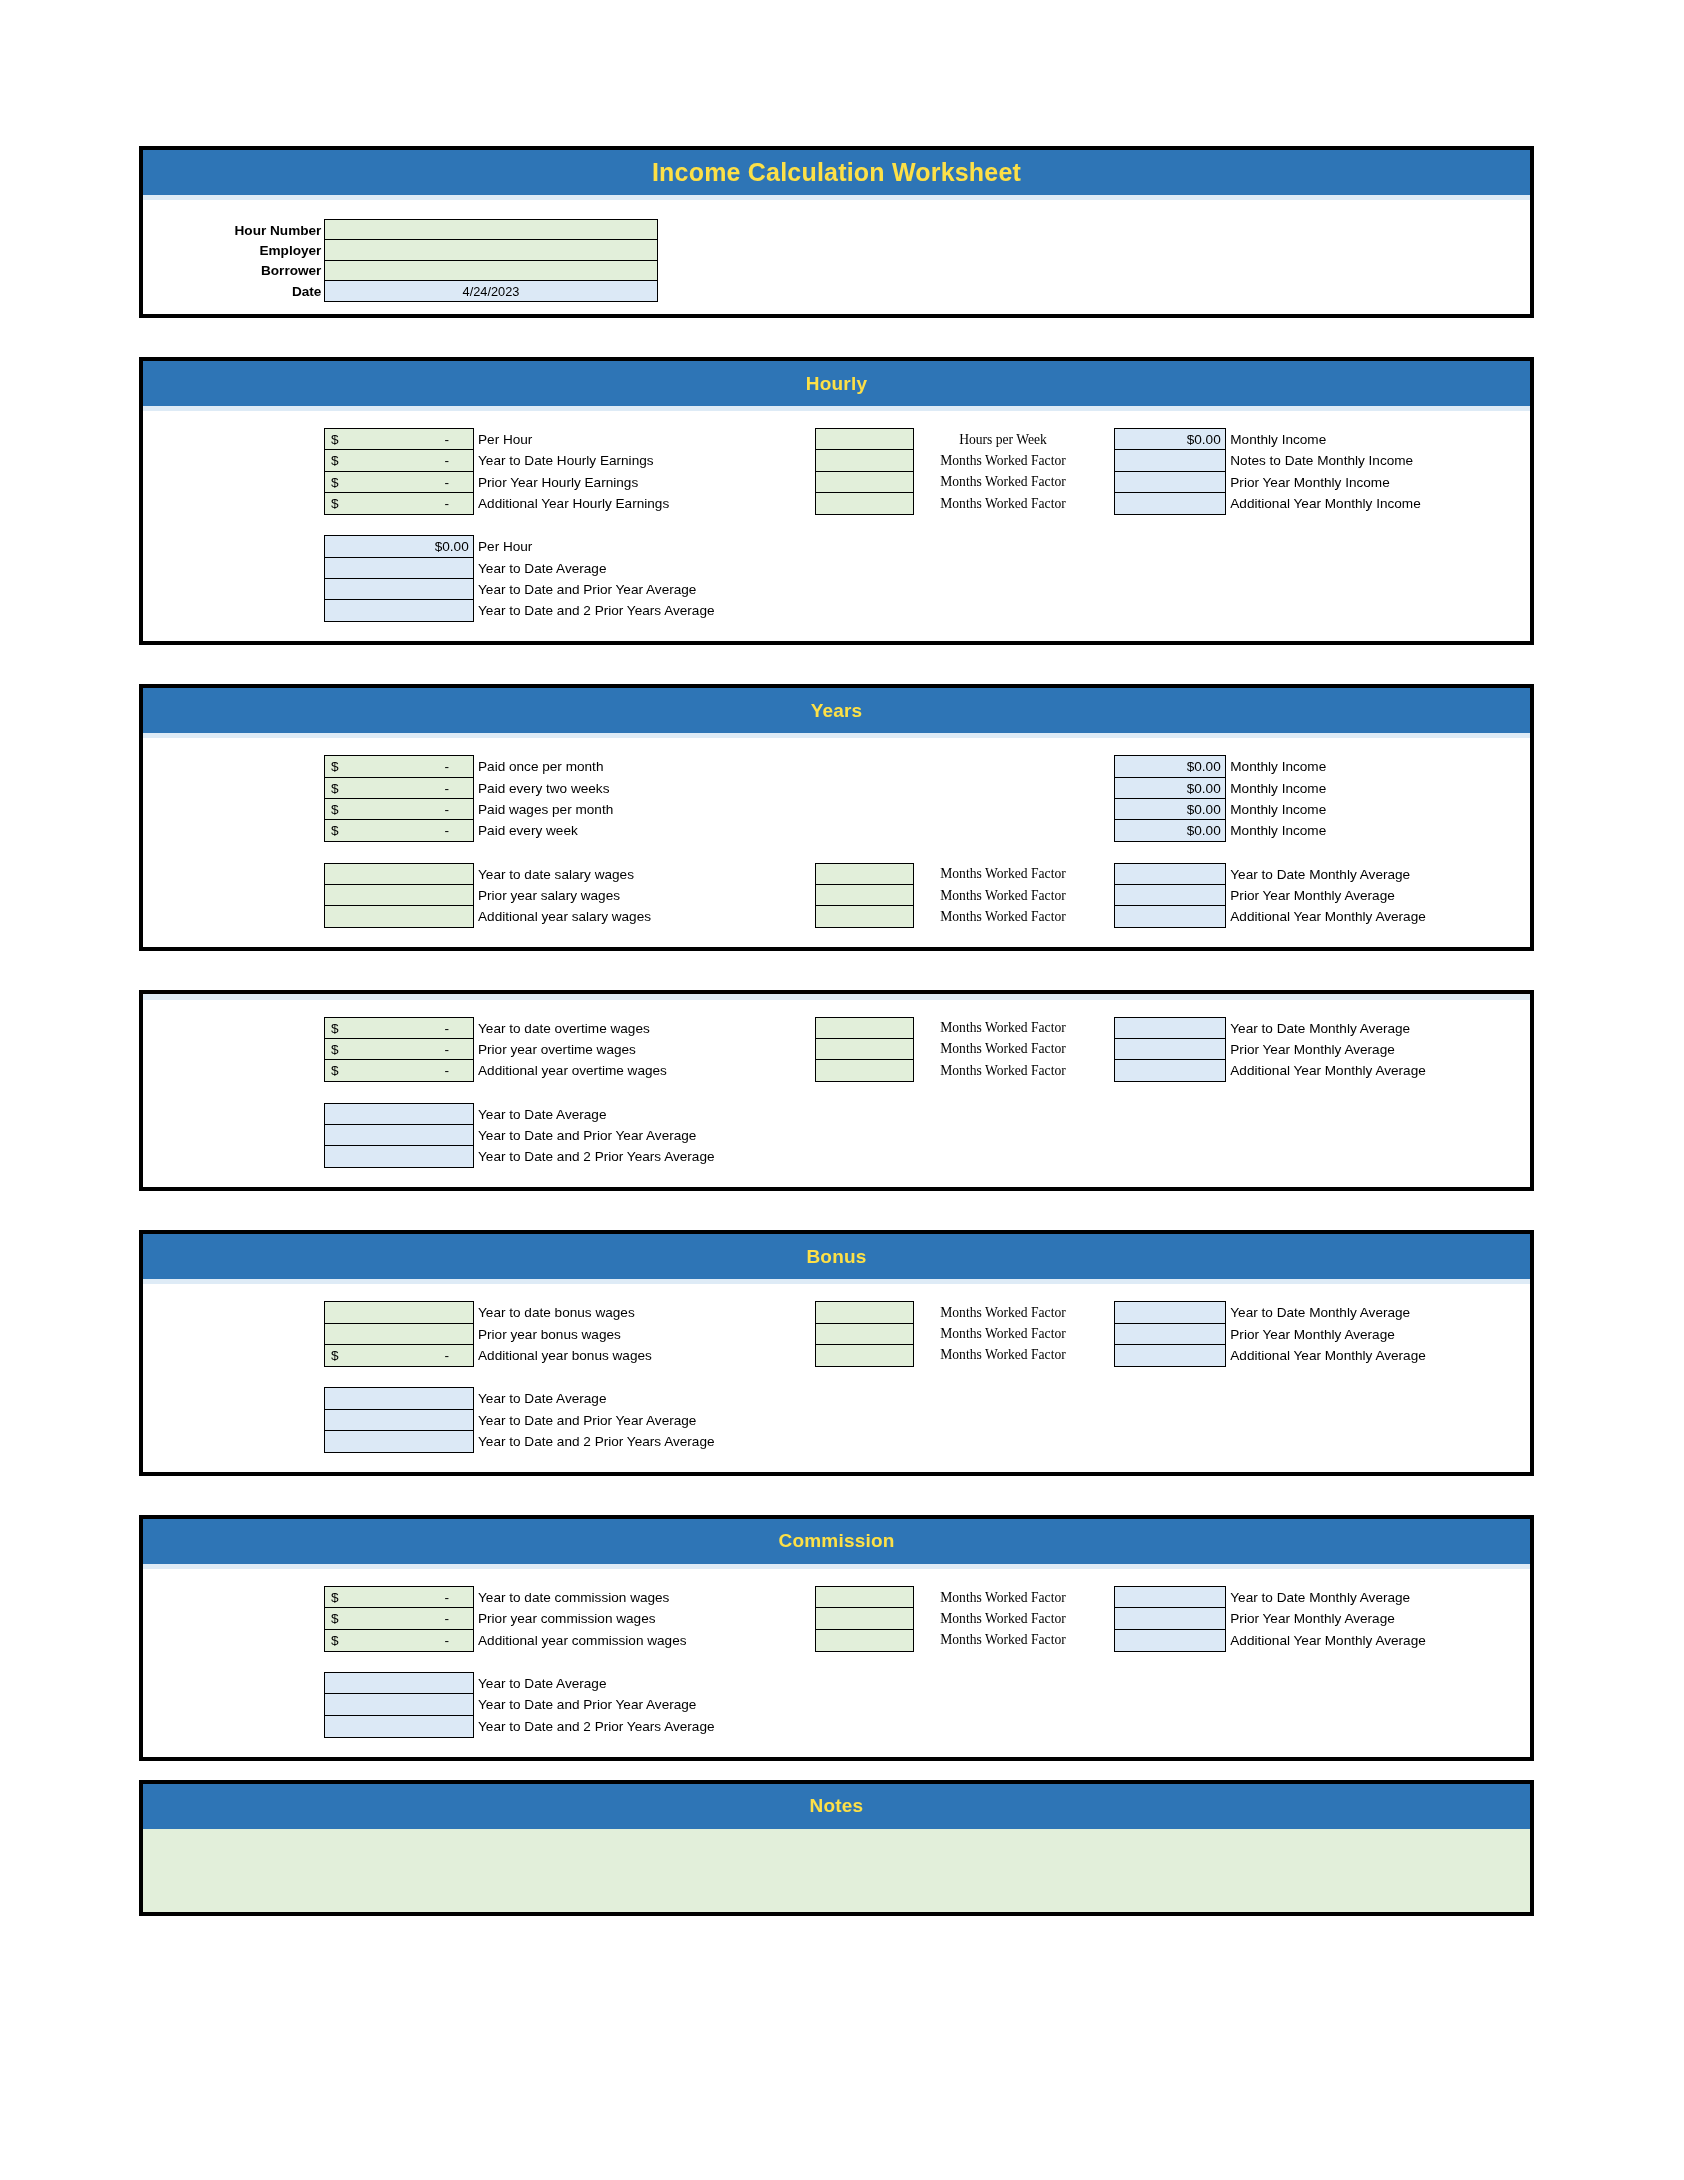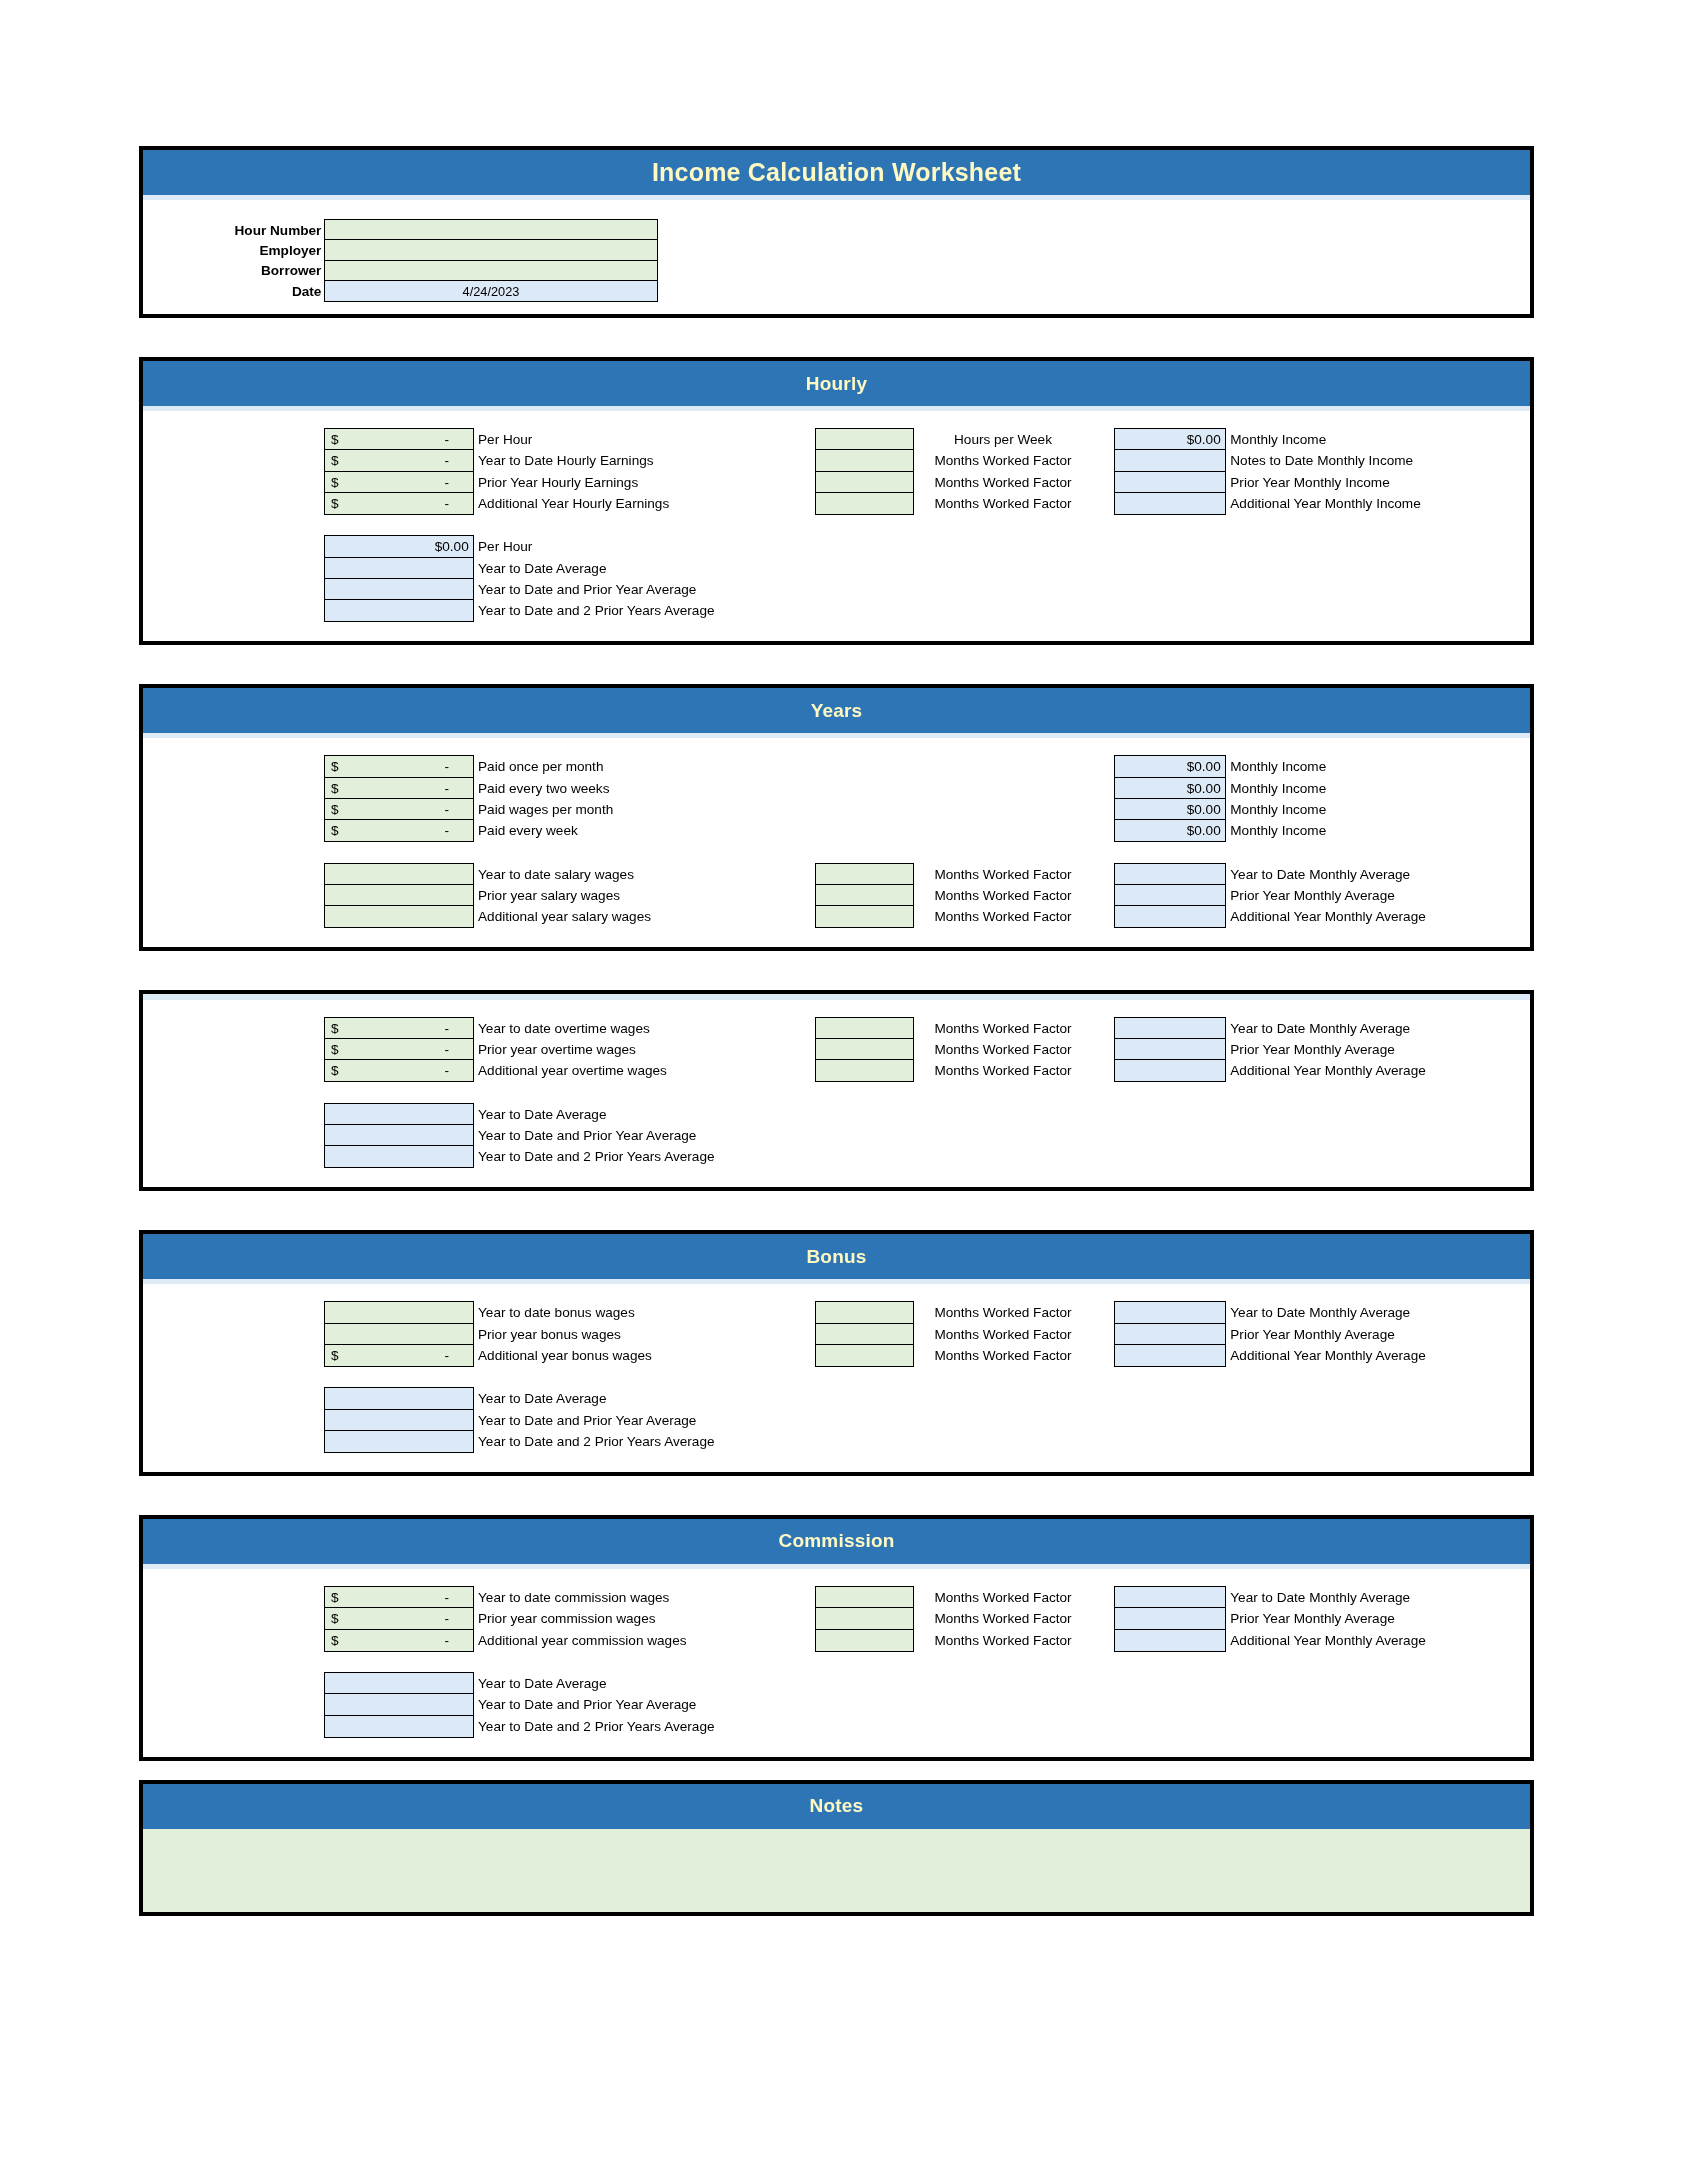--- a/index.html
+++ b/index.html
@@ -22,21 +22,21 @@
     border:4.3px solid #000;background:#fff;
   }
   .section.first{margin-top:146px;}
   .section.gap{margin-top:39px;}
   .section.gap-small{margin-top:19px;}
   .band{
     height:45px;background:var(--band-blue);
     display:flex;align-items:center;justify-content:center;
   }
   .band-title{
-    color:#fef9c3;font-weight:bold;font-size:19px;letter-spacing:0.2px;
+    color:#fde047;font-weight:bold;font-size:19px;letter-spacing:0.2px;
   }
   .band-title.main{font-size:25px;}
   .strip{height:5.1px;background:var(--strip-blue);}
   
   .fields{padding:19px 0 12px 0;}
   .field-row{display:flex;height:22px;}
   .field-row + .field-row{margin-top:-1.7px;}
   .field-label{
     width:181px;display:flex;align-items:center;justify-content:flex-end;
     font-weight:bold;font-size:13.6px;padding-right:2.6px;
@@ -59,21 +59,21 @@
     display:flex;align-items:center;font-size:13.6px;
   }
   .c1{width:150px;}
   .c2{width:99px;}
   .c3{width:112px;}
   .cell.usd{justify-content:space-between;padding:0 24px 0 6px;}
   .cell.val{justify-content:flex-end;padding-right:4.3px;}
   .ph{visibility:hidden;}
   .lab{display:flex;align-items:center;font-size:13.6px;white-space:nowrap;}
   .lab1{width:341px;flex:none;padding-left:4px;}
-  .lab2{width:164px;flex:none;justify-content:center;text-align:center;padding-left:14px;}
+  .lab2{width:164px;flex:none;justify-content:center;text-align:center;padding-left:14px;font-family:Liberation Serif, serif;}
   .lab3{flex:1;padding-left:4.3px;}
   
   .notes-area{height:83px;background:var(--cell-green);}
 </style>
 </head>
 <body>
 
 <div class="sheet">
 
   <div class="section first">

